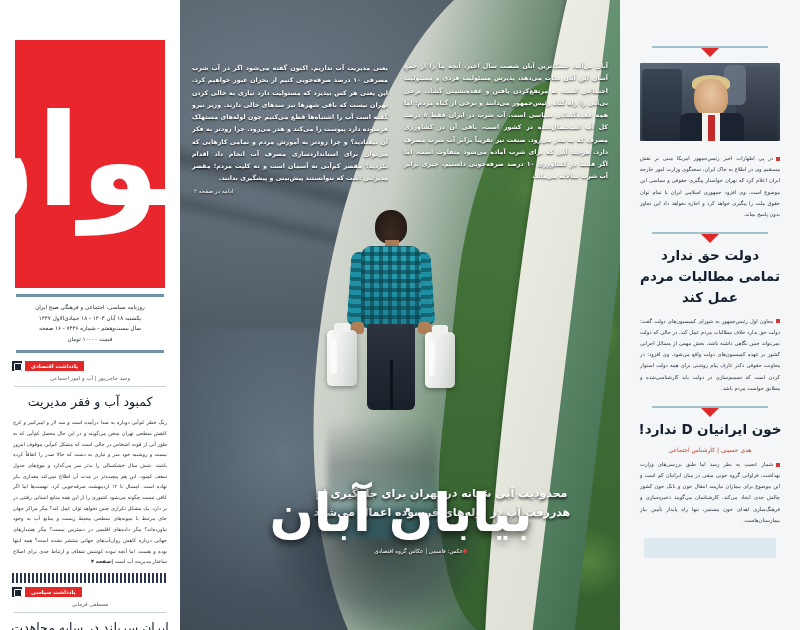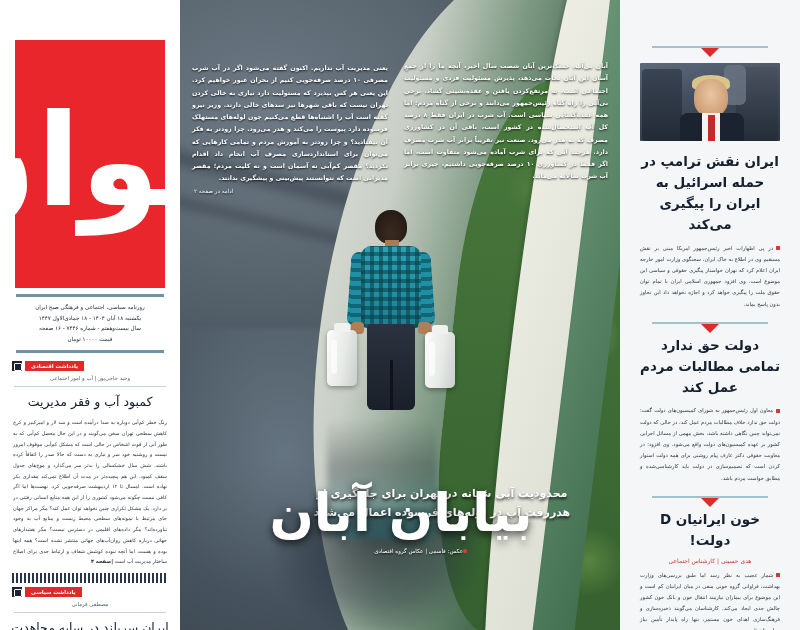--- a/index.html
+++ b/index.html
@@ -253,35 +253,34 @@
     <div class="sb-photo">
       <div class="fig-l"></div>
         <div class="fig-r"></div>
         <div class="fig-r2"></div>
       <div class="fig-hair"></div>
         <div class="fig-head"></div>
       <div class="fig-body"></div>
         <div class="fig-shirt"></div>
         <div class="fig-tie"></div>
     </div>
-    <div class="sb-headline">ایران نقش ترامپ در حمله اسرائیل به ایران را پیگیری می‌کند</div>
     <div class="sb-body">
       <span class="sb-bullet"></span><span>در پی اظهارات اخیر رئیس‌جمهور امریکا مبنی بر نقش مستقیم وی در اطلاع به خاک ایران، سخنگوی وزارت امور خارجه ایران اعلام کرد که تهران خواستار پیگیری حقوقی و سیاسی این موضوع است. وی افزود جمهوری اسلامی ایران با تمام توان حقوق ملت را پیگیری خواهد کرد و اجازه نخواهد داد این تجاوز بدون پاسخ بماند.</span>
     </div>
 
     <div class="sb-divider"></div>
     <div class="sb-caret"></div>
     <div class="sb-headline">دولت حق ندارد تمامى مطالبات مردم عمل کند</div>
     <div class="sb-body">
       <span class="sb-bullet"></span><span>معاون اول رئیس‌جمهور به شوراى کمیسیون‌های دولت گفت: دولت حق ندارد خلاف مطالبات مردم عمل کند. در حالى که دولت نمى‌تواند چنین نگاهى داشته باشد، بخش مهمى از مسائل اجرایى کشور بر عهده کمیسیون‌های دولت واقع مى‌شود. وی افزود: در معاونت حقوقى دکتر عارف پیام روشنى برای همه دولت استوار کردن است که تصمیم‌سازى در دولت باید کارشناسى‌شده و مطابق خواست مردم باشد.</span>
     </div>
 
     <div class="sb-divider"></div>
     <div class="sb-caret"></div>
-    <div class="sb-headline">خون ایرانیان D دولت!</div>
+    <div class="sb-headline">خون ایرانیان D ندارد!</div>
     <div class="sb-byline">هدی حسینی | کارشناس اجتماعی</div>
     <div class="sb-body">
       <span class="sb-bullet"></span><span>شمار عجیب به نظر رسد اما طبق بررسى‌هاى وزارت بهداشت، فراوانى گروه خونى منفى در میان ایرانیان کم است و این موضوع براى بیماران نیازمند انتقال خون و بانک خون کشور چالش جدى ایجاد مى‌کند. کارشناسان مى‌گویند ذخیره‌سازى و فرهنگ‌سازى اهداى خون مستمر، تنها راه پایدار تأمین نیاز بیمارستان‌هاست.</span>
     </div>
 
     <div class="sb-box">
       
       
       
     </div>

